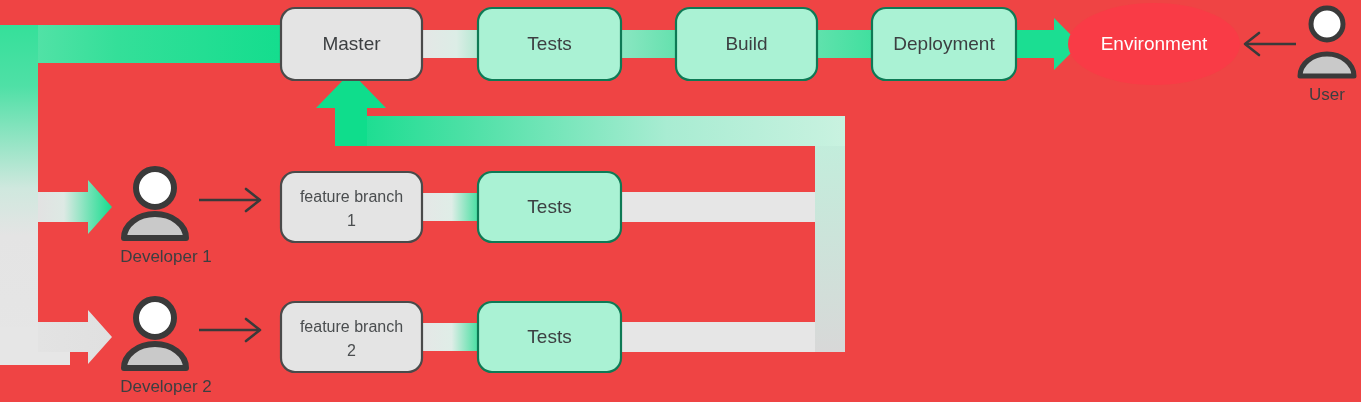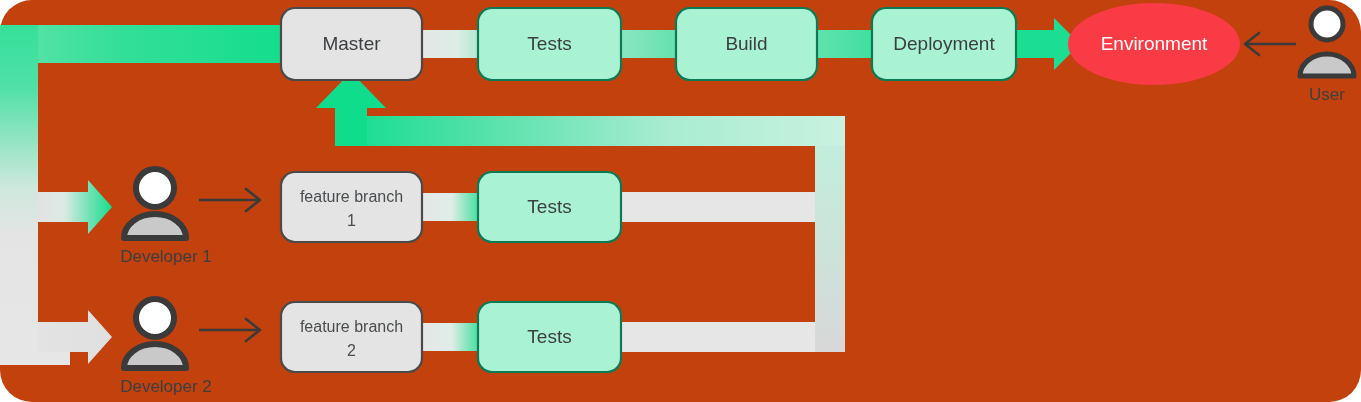--- a/index.html
+++ b/index.html
@@ -4,24 +4,23 @@
 <style>
   html, body {
     margin: 0;
     padding: 0;
     background: #ffffff;
   }
   #canvas-wrap {
     position: relative;
     width: 1361px;
     height: 402px;
-    background: #c2410c;
+    background: #ef4444;
     overflow: hidden;
     font-family: "Liberation Sans", sans-serif;
-    border-radius: 32px;
   }
   svg.diagram {
     position: absolute;
     top: 0;
     left: 0;
     width: 1361px;
     height: 402px;
     display: block;
   }
   text {

